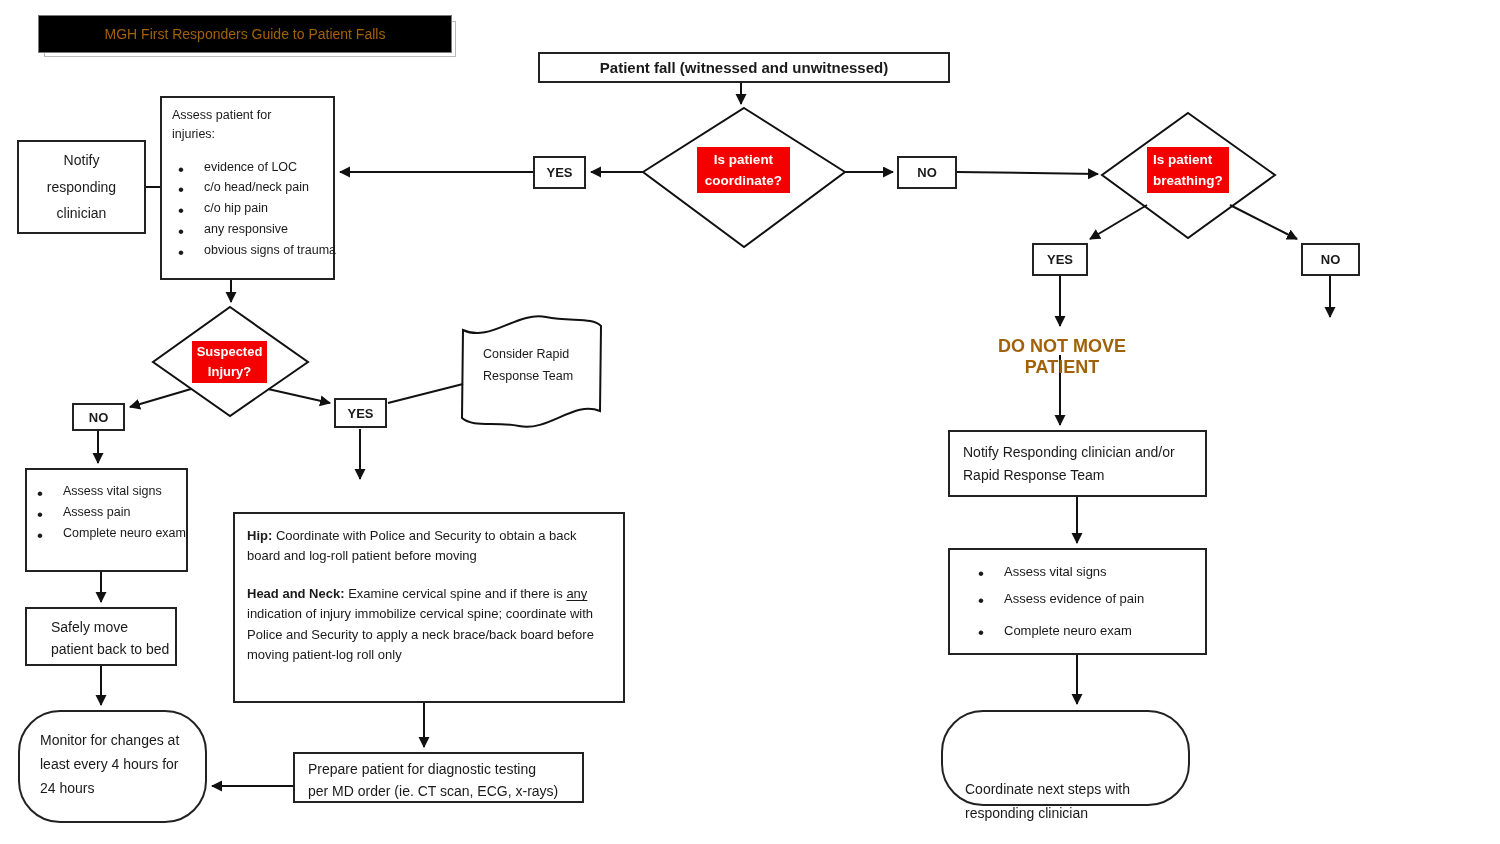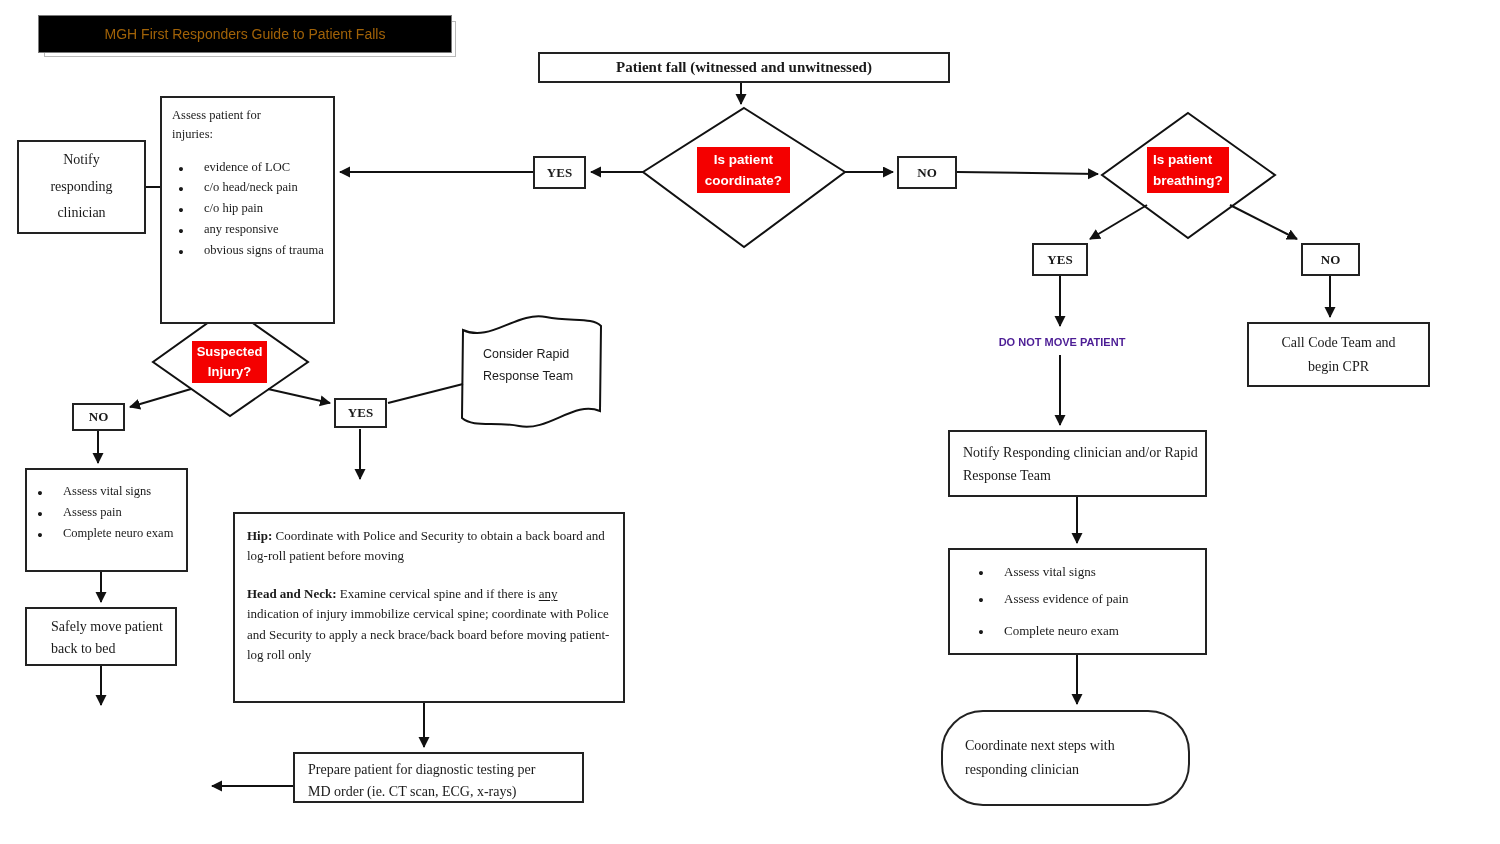--- a/index.html
+++ b/index.html
@@ -1,30 +1,30 @@
 <!DOCTYPE html>
 <html><head>
 <meta charset="utf-8">
 <style>
   html,body{margin:0;padding:0;background:#ffffff;}
   #canvas{
     position:relative;width:1500px;height:844px;background:#ffffff;overflow:hidden;
     font-family:"Liberation Sans",sans-serif;color:#1a1a1a;
   }
   #wires{position:absolute;left:0;top:0;width:1500px;height:844px;}
-  .node{position:absolute;box-sizing:border-box;background:#ffffff;border:2px solid #222222;font-family:Liberation Serif, serif;}
+  .node{position:absolute;box-sizing:border-box;background:#ffffff;border:2px solid #222222;}
   .center{display:flex;align-items:center;justify-content:center;text-align:center;}
   .tag{font-weight:bold;font-size:13px;}
   .txt{font-size:14px;line-height:1.5;}
   .rounded{border-radius:42px;}
   .redlbl{
     position:absolute;box-sizing:border-box;background:#f40000;color:#ffffff;
     font-weight:bold;font-size:13.5px;line-height:21px;text-align:center;
   }
-  .redtext{position:absolute;color:#4c1d95;font-weight:bold;font-size:11px;text-align:center;}
+  .redtext{position:absolute;color:#a16207;font-weight:bold;font-size:18px;text-align:center;}
   .titlebar{
     position:absolute;left:38px;top:15px;width:412px;height:36px;background:#000000;
     border:1px solid #7a7a7a;box-shadow:5px 5px 0 -2px #ffffff,5px 5px 0 -1px #b9b9b9;
     color:#a16207;font-size:14px;display:flex;align-items:center;justify-content:center;
   }
   ul.blt{margin:0;padding:0;}
   ul.blt li{list-style:none;position:relative;padding-left:32px;margin:0 0 2px 0;font-size:12.5px;line-height:1.5;}
   ul.blt li::before{content:"\2022";position:absolute;left:6px;top:-1px;font-size:17px;}
   .para{margin:0 0 18px 0;font-size:13px;line-height:1.55;}
   .para:last-child{margin-bottom:0;}
@@ -93,21 +93,21 @@
   <div class="redlbl center" style="left:192px;top:341px;width:75px;height:42px;font-size:13px;line-height:20px;">Suspected Injury?</div>
   <div class="redlbl" style="left:1147px;top:147px;width:82px;height:46px;text-align:left;padding:2px 0 0 6px;">Is patient breathing?</div>
 
   <div class="node center tag" style="left:533px;top:156px;width:53px;height:33px;">YES</div>
   <div class="node center tag" style="left:897px;top:156px;width:60px;height:33px;">NO</div>
   <div class="node center tag" style="left:72px;top:403px;width:53px;height:28px;">NO</div>
   <div class="node center tag" style="left:334px;top:398px;width:53px;height:30px;">YES</div>
   <div class="node center tag" style="left:1032px;top:243px;width:56px;height:33px;">YES</div>
   <div class="node center tag" style="left:1301px;top:243px;width:59px;height:33px;">NO</div>
 
-  <div class="node" style="left:160px;top:96px;width:175px;height:228px;padding:8px 4px 0 10px;">
+  <div class="node" style="left:160px;top:96px;width:175px;height:184px;padding:8px 4px 0 10px;">
     <div class="txt" style="font-size:12.5px;width:120px;">Assess patient for injuries:</div>
     <ul class="blt" style="margin-top:14px;">
       <li>evidence of LOC</li>
       <li>c/o  head/neck pain</li>
       <li>c/o hip pain</li>
       <li>any responsive</li>
       <li style="width:150px;">obvious signs of trauma</li>
     </ul>
   </div>
 
@@ -124,20 +124,23 @@
       <li>Assess vital signs</li>
       <li>Assess pain</li>
       <li style="width:128px;">Complete neuro exam</li>
     </ul>
   </div>
 
   <div class="node" style="left:25px;top:607px;width:152px;height:59px;padding:7px 0 0 24px;">
     <div class="txt" style="width:122px;line-height:1.6;">Safely move patient back to bed</div>
   </div>
 
+  <div class="node rounded" style="left:18px;top:710px;width:189px;height:113px;padding:17px 0 0 20px;">
+    <div class="txt" style="width:152px;line-height:1.7;">Monitor for changes at least every 4 hours for 24 hours</div>
+  </div>
 
   <div class="redtext" style="left:233px;top:487px;width:392px;margin-top:30px;">DO NOT MOVE PATIENT UNTIL EXAMINED FOR SAFETY</div>
 
   <div class="node" style="left:233px;top:512px;width:392px;height:191px;padding:12px 12px 0 12px;">
     <p class="para"><b>Hip:</b> <span>Coordinate with Police and Security to  obtain a back board and log-roll patient before moving</span></p>
     <p class="para"><b>Head and Neck:</b> <span>Examine cervical spine and if there is </span><u>any</u><span> indication of injury immobilize cervical spine; coordinate with Police and Security to apply a neck brace/back board before moving patient-log roll only</span></p>
   </div>
 
   <div class="node" style="left:293px;top:752px;width:291px;height:51px;padding:5px 0 0 13px;">
     <div class="txt" style="width:252px;line-height:1.55;">Prepare patient for diagnostic testing per MD order (ie. CT scan, ECG, x-rays)</div>
@@ -151,20 +154,17 @@
 
   <div class="node" style="left:948px;top:548px;width:259px;height:107px;padding:12px 0 0 22px;">
     <ul class="blt">
       <li style="margin-bottom:7px;font-size:13px;">Assess vital signs</li>
       <li style="margin-bottom:13px;font-size:13px;">Assess evidence of pain</li>
       <li style="font-size:13px;">Complete neuro exam</li>
     </ul>
   </div>
 
   <div class="node rounded" style="left:941px;top:710px;width:249px;height:96px;padding:22px 0 0 22px;">
-    <div class="txt" style="width:185px;line-height:1.7;">Coordinate next steps with responding clinician</div>
+    <div class="txt" style="width:185px;line-height:1.7;margin-top:44px;">Coordinate next steps with responding clinician</div>
   </div>
 
-  <div class="node center" style="left:1247px;top:322px;width:183px;height:65px;">
-    <div class="txt" style="width:142px;line-height:1.7;">Call Code Team and begin CPR</div>
-  </div>
 
 </div>
 
 </body></html>

